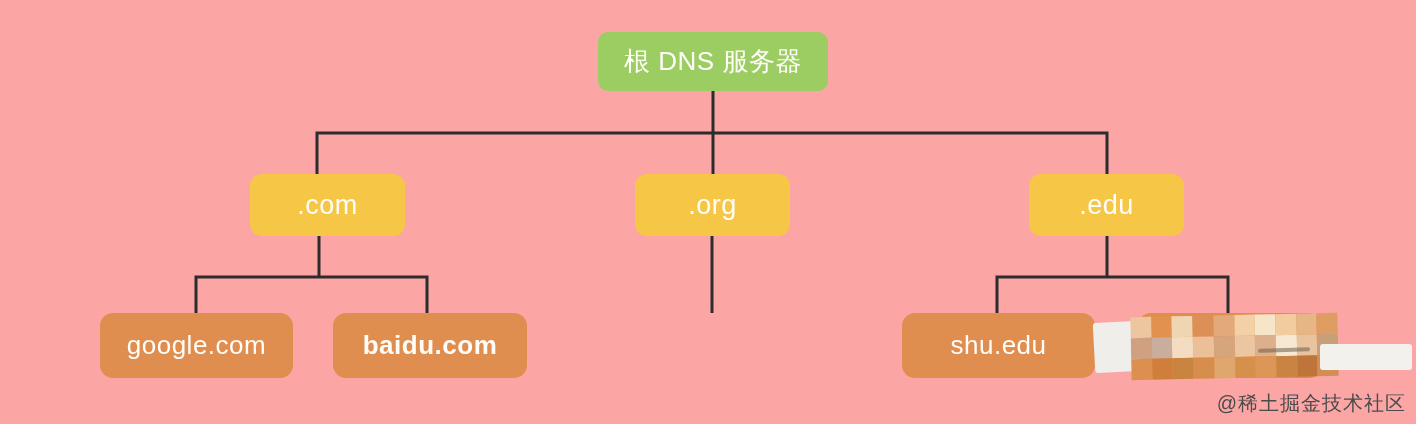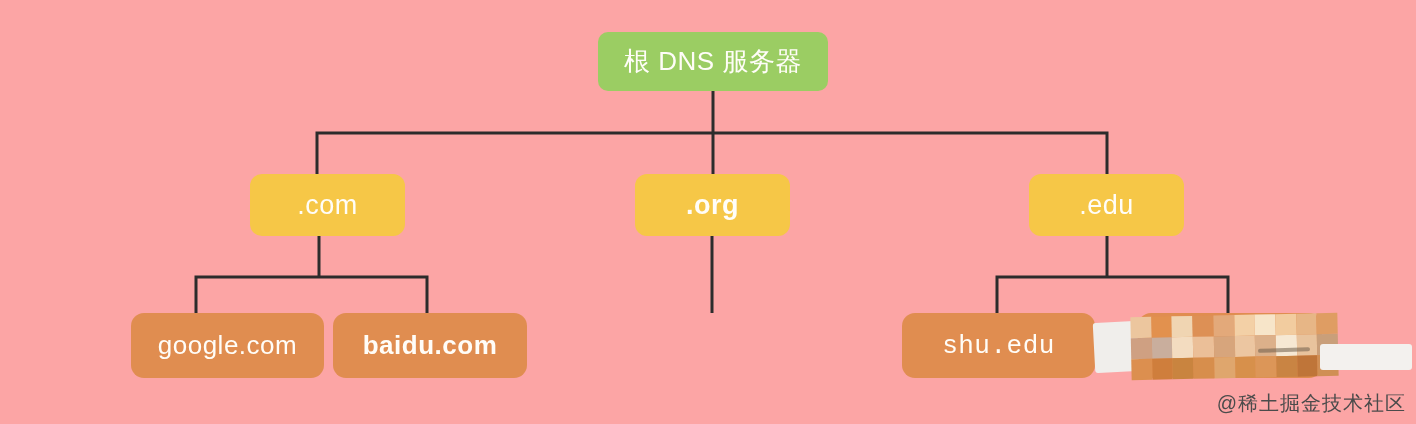--- a/index.html
+++ b/index.html
@@ -15,29 +15,29 @@
     text-align:center;
   }
   .node.root{
     left:598px;top:32px;width:230px;height:59px;border-radius:10px;
     background:var(--root_fill,#9bcd63);font-size:26px;
   }
   .node.tld{
     top:174px;width:155px;height:62px;border-radius:12px;
     background:var(--tld_fill,#f6c747);font-size:27px;
   }
-  .tld-com{left:242px;margin-left:8px;} .tld-org{left:635px;font-weight:bold;} .tld-edu{left:1029px;}
+  .tld-com{left:242px;margin-left:8px;} .tld-org{left:635px;} .tld-edu{left:1029px;}
   .node.domain{
     top:313px;height:65px;border-radius:13px;
     background:var(--domain_fill,#e08d50);font-size:26px;
   }
-  .dom-google{left:100px;width:193px;margin-left:31px;}
+  .dom-google{left:100px;width:193px;}
   .dom-baidu{left:333px;width:194px;font-weight:bold;}
   .dom-pbs{left:618px;width:189px;}
-  .dom-shu{left:902px;width:193px;font-family:Liberation Mono, monospace;}
+  .dom-shu{left:902px;width:193px;}
   .dom-censored{left:1138px;width:184px;top:314px;height:64px;}
   .mosaic{
     position:absolute;left:1131px;top:315px;width:207px;height:63px;
     display:grid;grid-template-columns:repeat(10,1fr);grid-template-rows:repeat(3,1fr);
     transform:rotate(-1.2deg);
   }
   .mosaic div{width:100%;height:100%;}
   .censor-wedge{
     position:absolute;left:1094px;top:322px;width:44px;height:50px;
     background:#f0eeeb;transform:rotate(-3deg);border-radius:3px;

